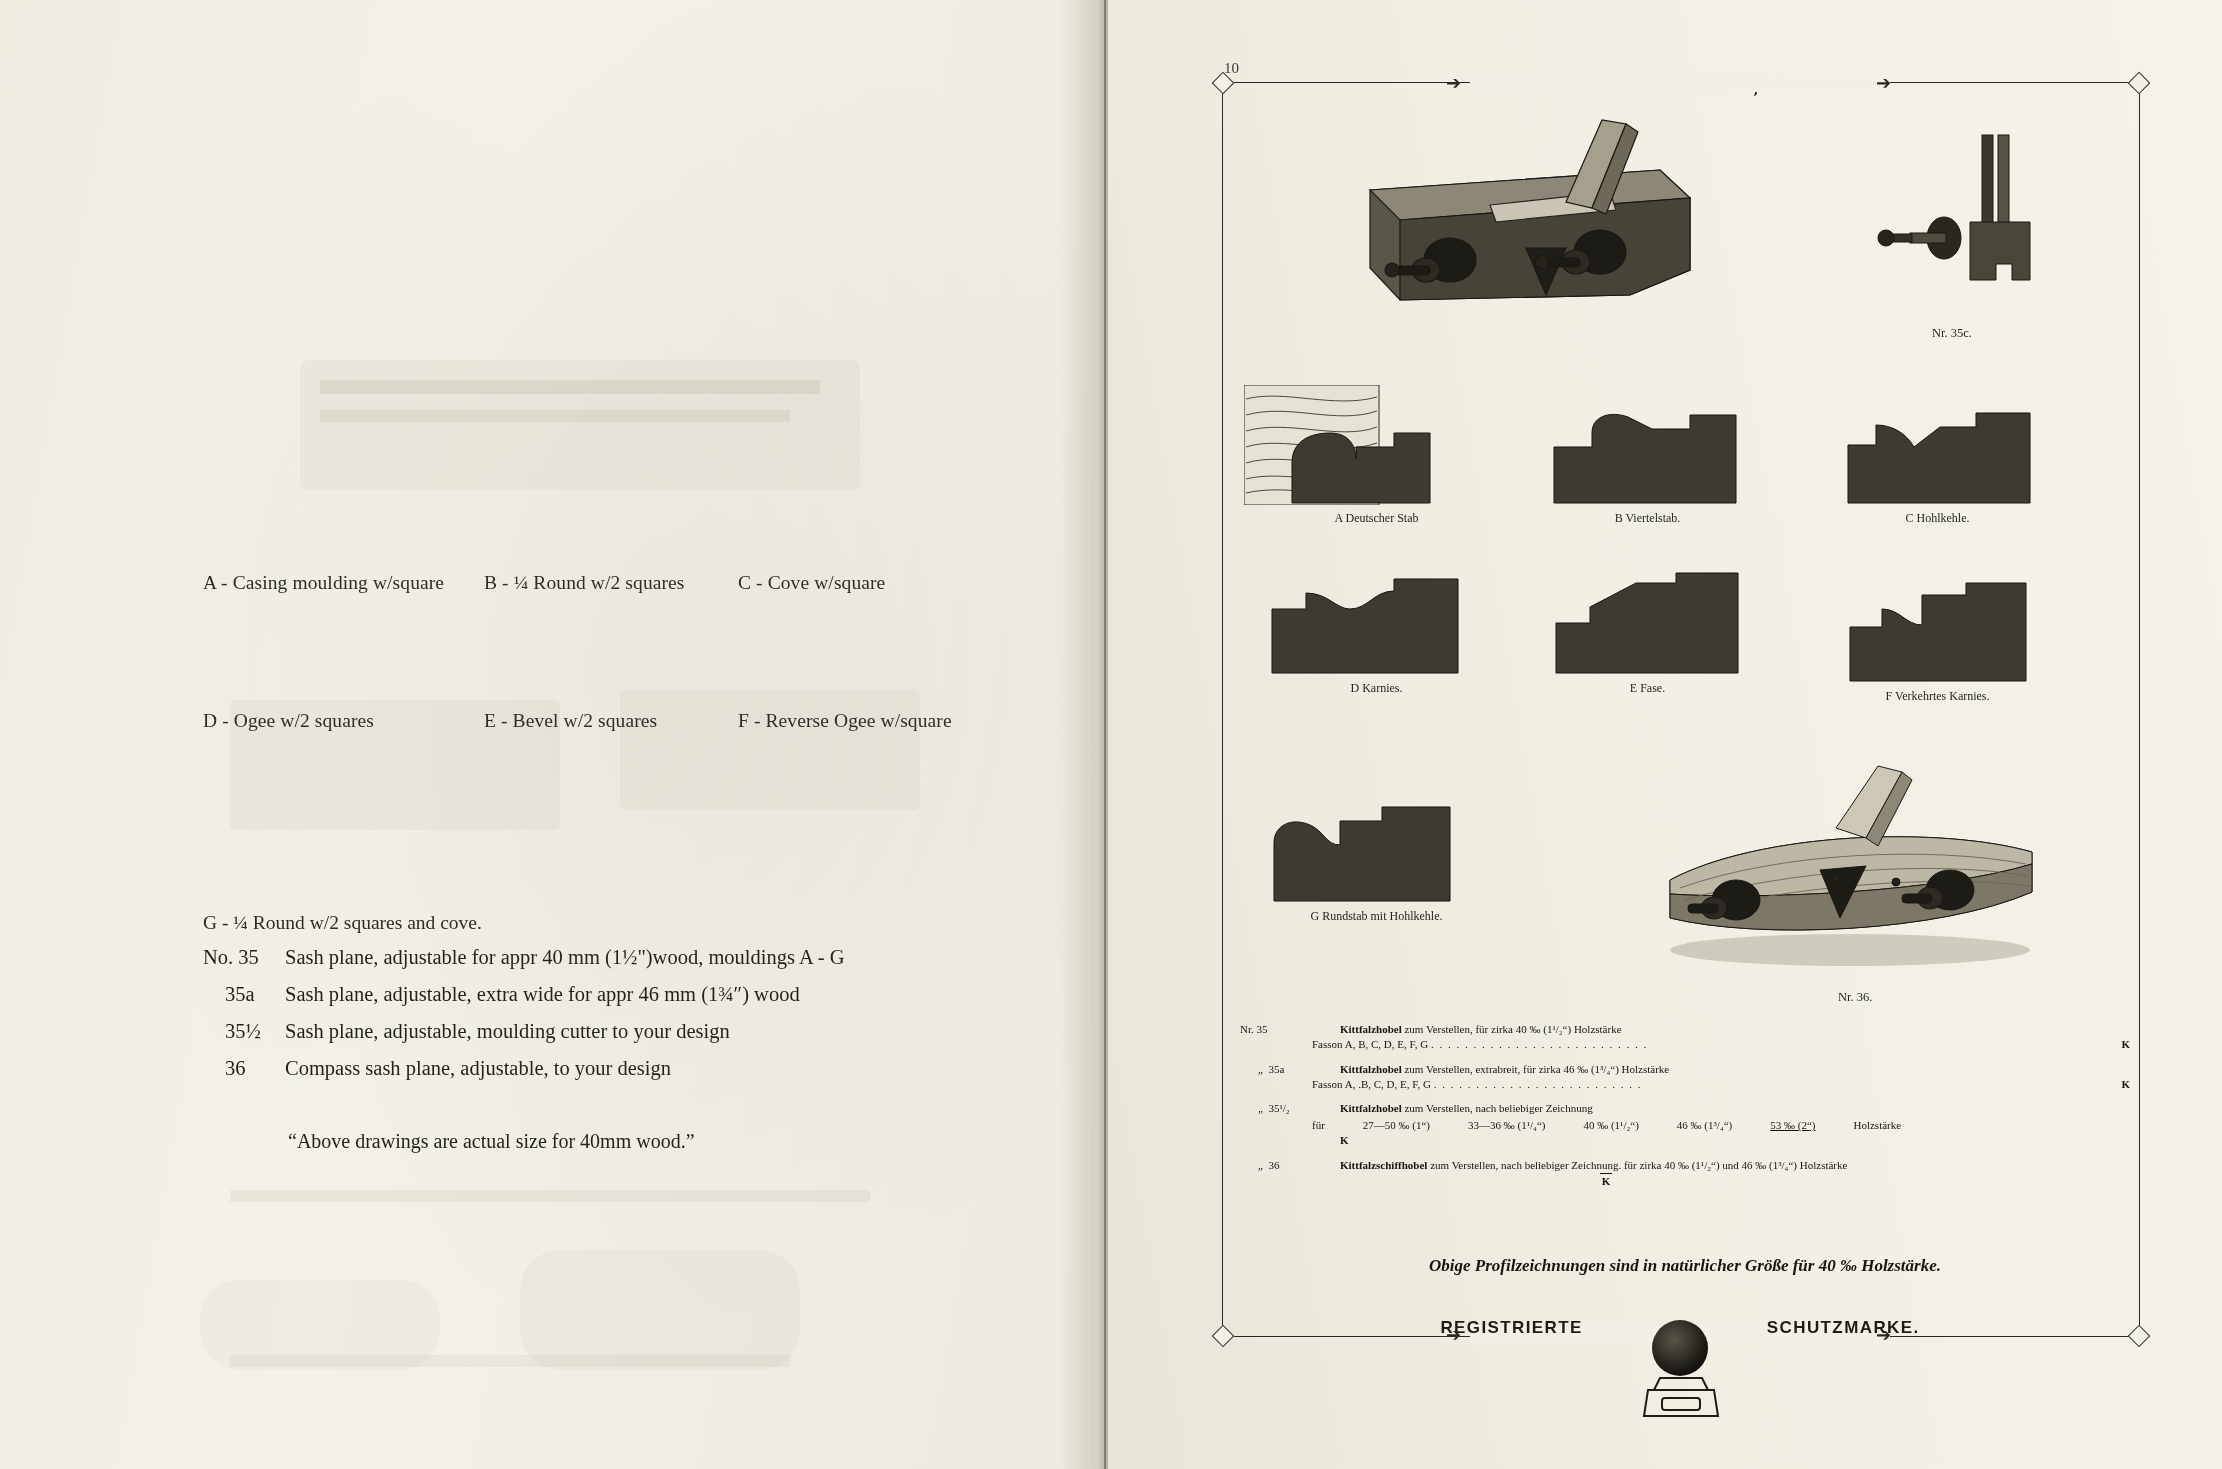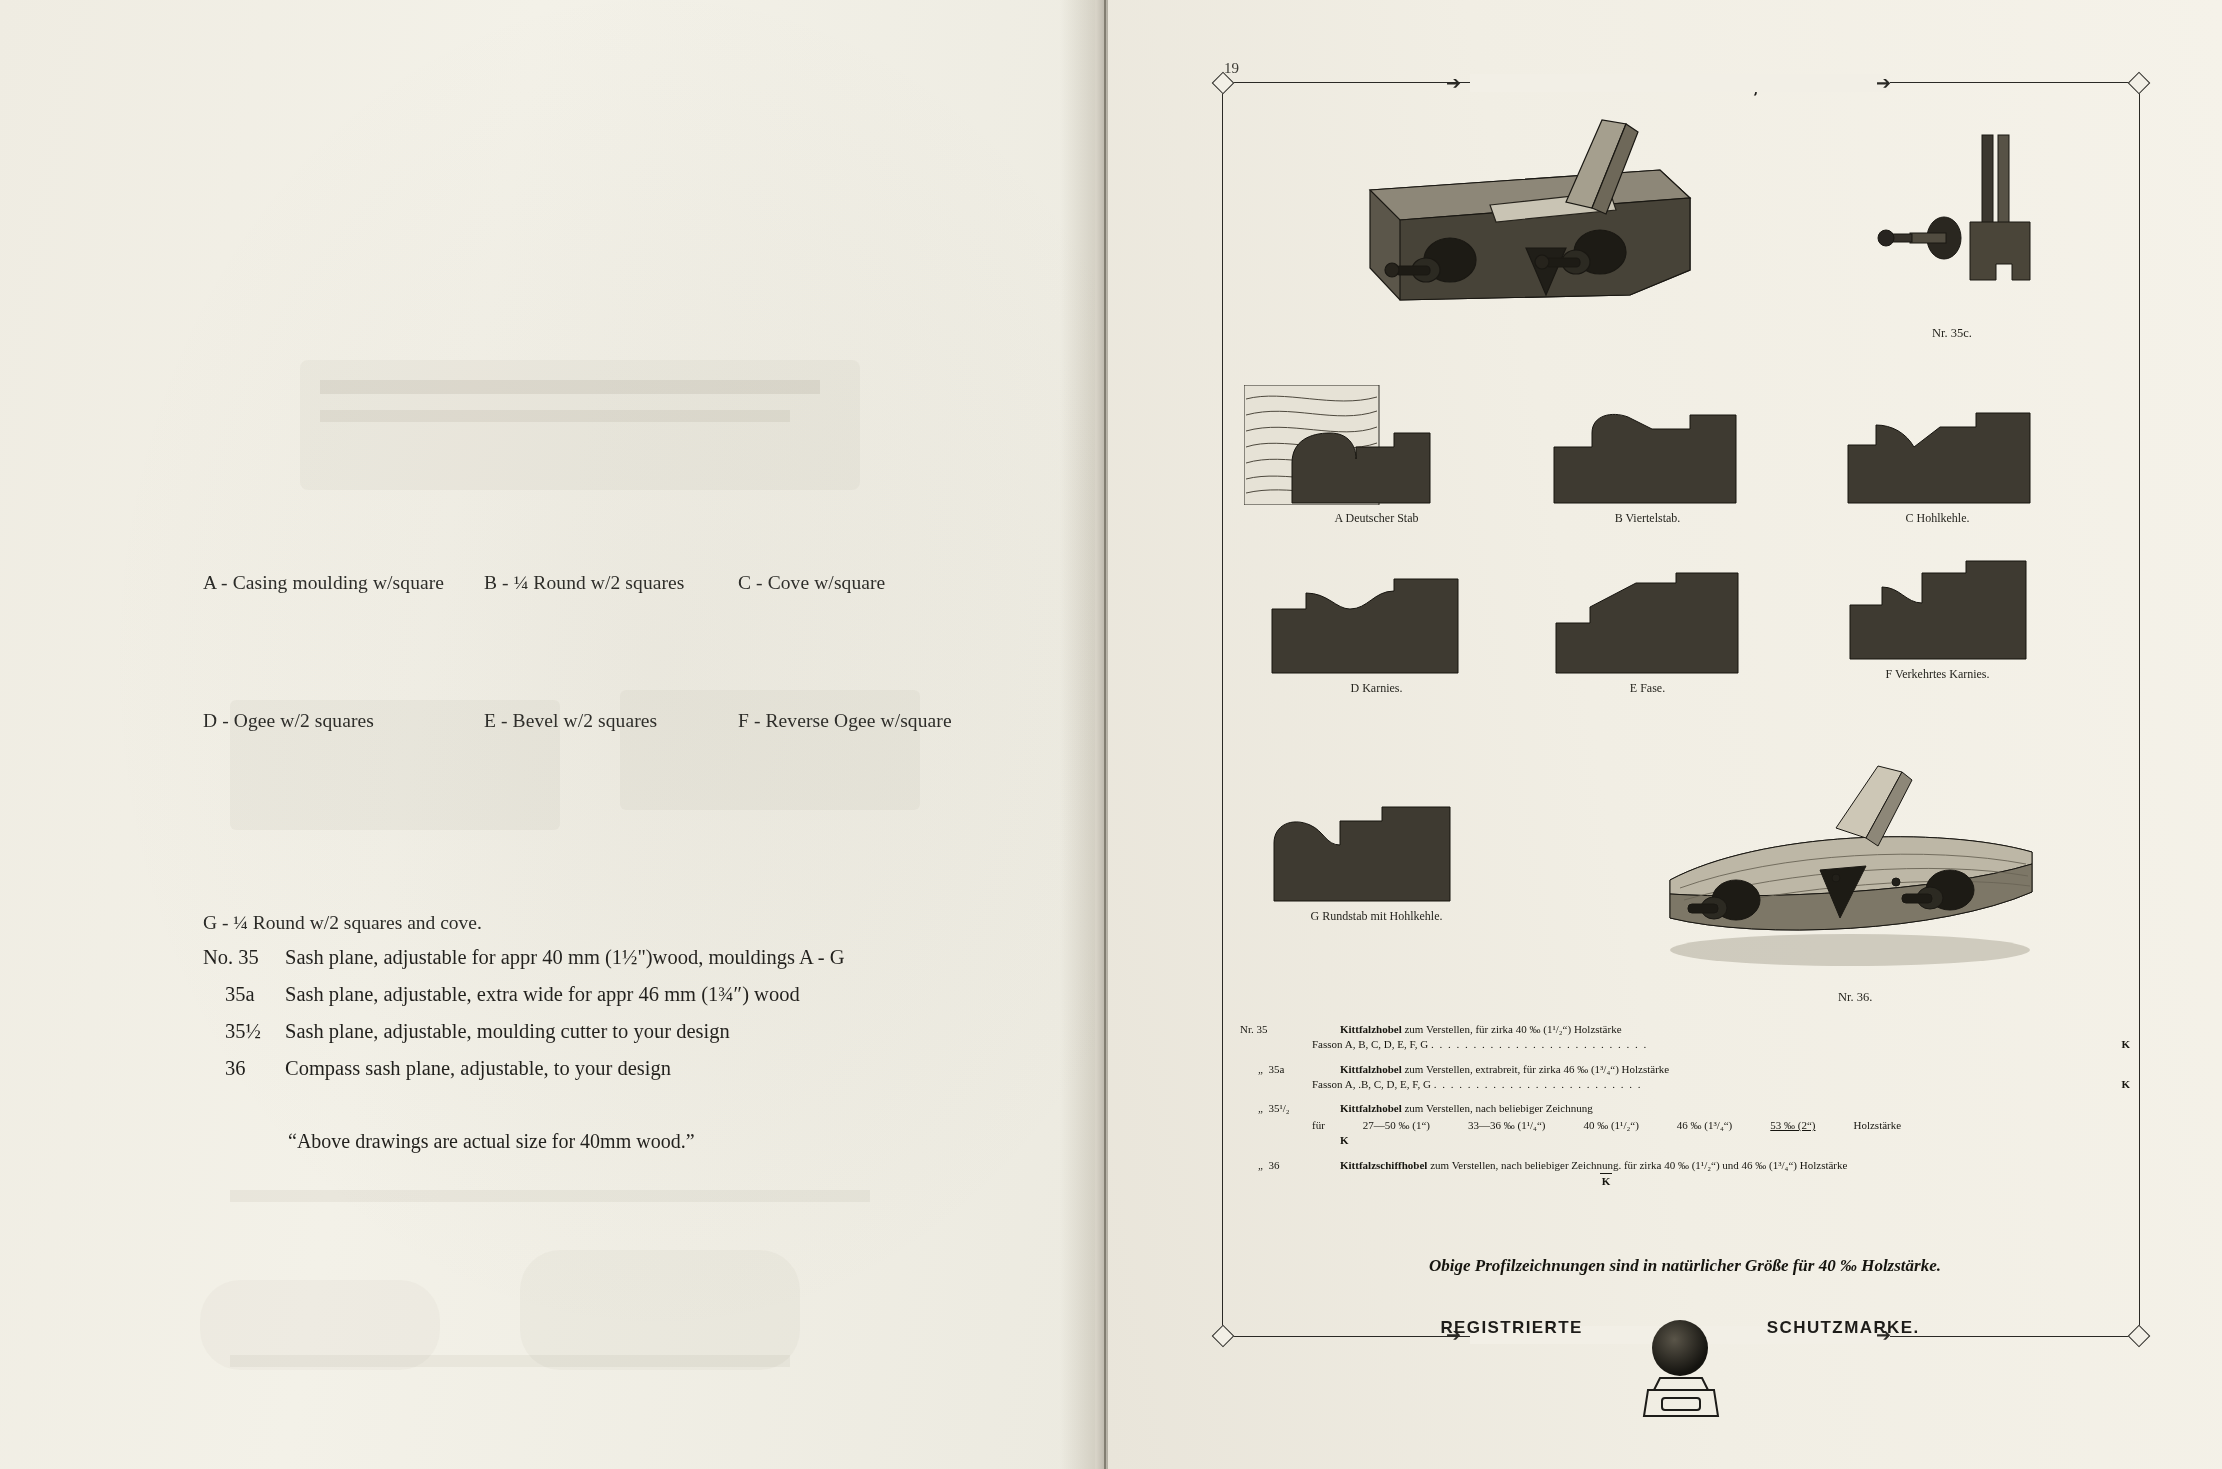--- a/index.html
+++ b/index.html
@@ -132,21 +132,21 @@
     </div>
 
     <div class="quote">“Above drawings are actual size for 40mm wood.”</div>
   </div>
 
   <div class="gutter"></div>
   <div class="gutter-line"></div>
 
   <div class="right-page"></div>
 
-  <div class="pagenum">19</div>
+  <div class="pagenum">10</div>
   <div class="hdr">JOH. WEISS &amp; SOHN, WIEN</div>
 
   <div class="frame"></div>
   <div class="frame-gap-top"></div>
   <div class="frame-gap-bot"></div>
   <div class="frame-corner fc-tl"></div>
   <div class="frame-corner fc-tr"></div>
   <div class="frame-corner fc-bl"></div>
   <div class="frame-corner fc-br"></div>
   <div class="arrow ar1">➔</div>
@@ -232,21 +232,21 @@
       <div class="pcap" style="width:265px;">D Karnies.</div>
     </div>
 
     <div class="prof" style="left:318px;top:178px;">
       <svg width="215" height="112" viewBox="0 0 215 112">
         <path d="M16 110 L16 60 L50 60 L50 44 L96 20 L136 20 L136 10 L198 10 L198 110 Z" fill="#3e3a31" stroke="#16140f"></path>
       </svg>
       <div class="pcap" style="width:215px;">E Fase.</div>
     </div>
 
-    <div class="prof" style="left:608px;top:164px;">
+    <div class="prof" style="left:608px;top:186px;">
       <svg width="215" height="112" viewBox="0 0 215 112">
         <path d="M20 110 L20 56 L52 56 L52 38 C70 38 76 54 92 54 L92 24 L136 24 L136 12 L196 12 L196 110 Z" fill="#3e3a31" stroke="#16140f"></path>
       </svg>
       <div class="pcap" style="width:215px;">F Verkehrtes Karnies.</div>
     </div>
   </div>
 
   <div class="prof" style="position:absolute;left:1244px;top:785px;">
     <svg width="265" height="118" viewBox="0 0 265 118">
       <path d="M30 116 L30 58 C30 40 48 32 66 40 C80 46 82 60 96 60 L96 36 L138 36 L138 22 L206 22 L206 116 Z" fill="#3e3a31" stroke="#16140f"></path>

